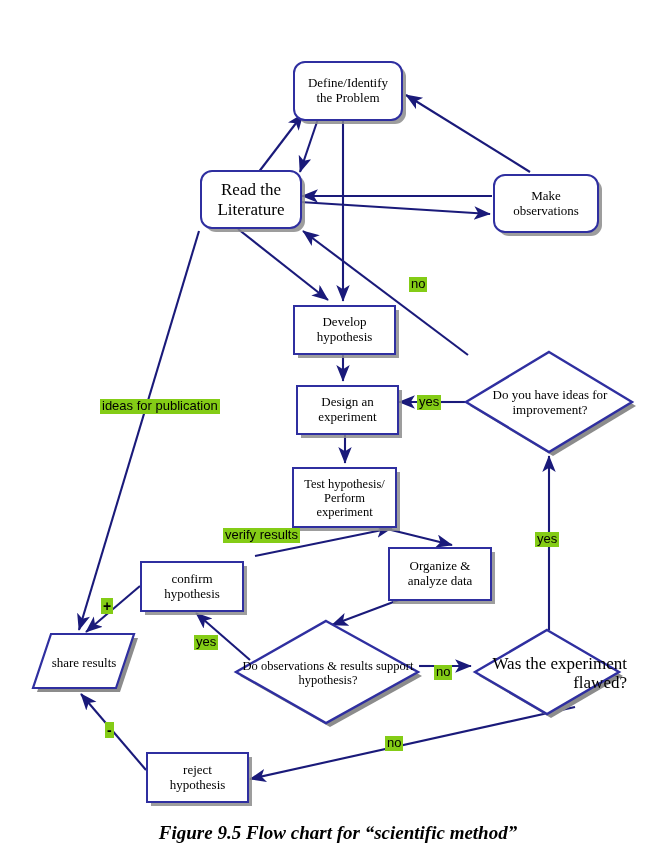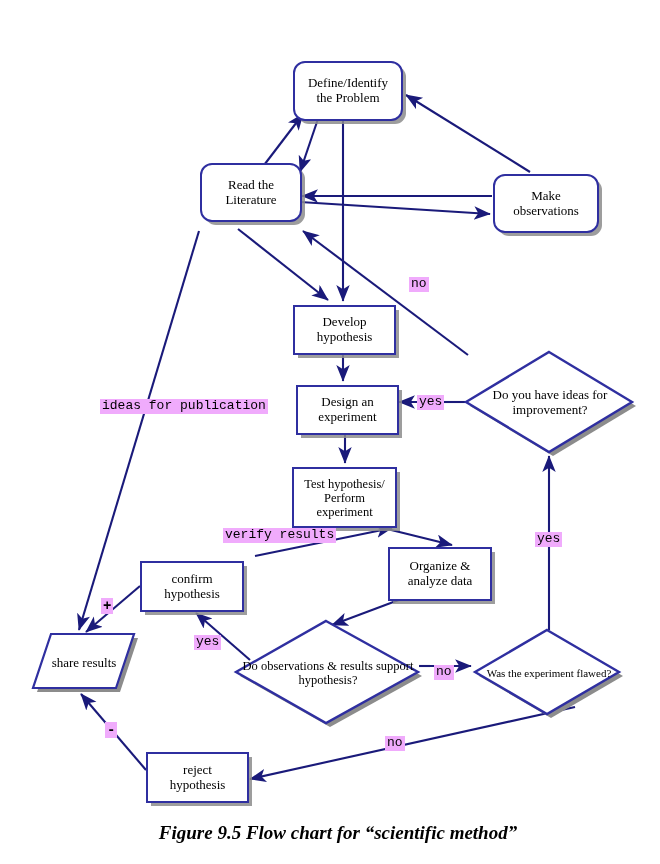--- a/index.html
+++ b/index.html
@@ -6,22 +6,22 @@
   body{width:660px;height:864px;position:relative;overflow:hidden;
        font-family:"Liberation Serif","DejaVu Serif",serif;color:#000;}
   #canvas{position:absolute;left:0;top:0;width:660px;height:864px;}
   svg.layer{position:absolute;left:0;top:0;width:660px;height:864px;}
   .node{position:absolute;display:flex;align-items:center;justify-content:center;
         text-align:center;background:#ffffff;line-height:1.12;}
   .rect{border:2px solid #2f2fa0;box-shadow:4px 4px 0 -1px rgba(140,140,140,0.85);}
   .round{border:2px solid #2f2fa0;border-radius:12px;
          box-shadow:4px 4px 0 -1px rgba(140,140,140,0.85);}
   .node span{display:block;}
-  .edgelabel{position:absolute;background:#f0abfc;padding:0 2px;
-             font-family:Liberation Mono, monospace;
+  .edgelabel{position:absolute;background:#84cc16;padding:0 2px;
+             font-family:Liberation Sans, sans-serif;
              text-align:center;line-height:1.15;color:#000;}
   .diamond-wrap{position:absolute;}
   .diamond-text{position:absolute;left:0;top:0;width:100%;height:100%;
                 display:flex;align-items:center;justify-content:center;
                 text-align:center;line-height:1.14;}
   .caption{position:absolute;width:660px;text-align:center;
            font-family:"Liberation Serif","DejaVu Serif",serif;
            font-weight:bold;font-style:italic;margin-left:8px;}
 </style>
 </head>
@@ -65,21 +65,21 @@
     </g>
   </svg>
 
   <div class="node round" style="left:293px;top:61px;width:106px;height:56px;font-size:13px;">
     <div>
       <span>Define/Identify</span>
       <span>the Problem</span>
     </div>
   </div>
 
-  <div class="node round" style="left:200px;top:163px;width:98px;height:55px;font-size:13px;">
+  <div class="node round" style="left:200px;top:170px;width:98px;height:55px;font-size:17px;">
     <div>
       <span>Read the</span>
       <span>Literature</span>
     </div>
   </div>
 
   <div class="node round" style="left:493px;top:174px;width:102px;height:55px;font-size:13px;">
     <div>
       <span>Make</span>
       <span>observations</span>
@@ -168,21 +168,21 @@
         <span>hypothesis?</span>
       </div>
     </div>
   </div>
 
   <div class="diamond-wrap" style="left:471px;top:626px;width:156px;height:94px;">
     <svg width="156" height="94">
       <polygon points="76,4 148,46 76,88 4,46" fill="#8c8c8c" transform="translate(4,4)"></polygon>
       <polygon points="76,4 148,46 76,88 4,46" fill="#ffffff" stroke="#2f2fa0" stroke-width="2.4"></polygon>
     </svg>
-    <div class="diamond-text" style="font-size:11px;padding-right:6px;">
+    <div class="diamond-text" style="font-size:17px;padding-right:6px;text-align:right;">
       <div>
         <span>Was the</span>
         <span>experiment</span>
         <span>flawed?</span>
       </div>
     </div>
   </div>
 
   <div class="edgelabel" style="left:409px;top:277px;font-size:13px;">no</div>
 

